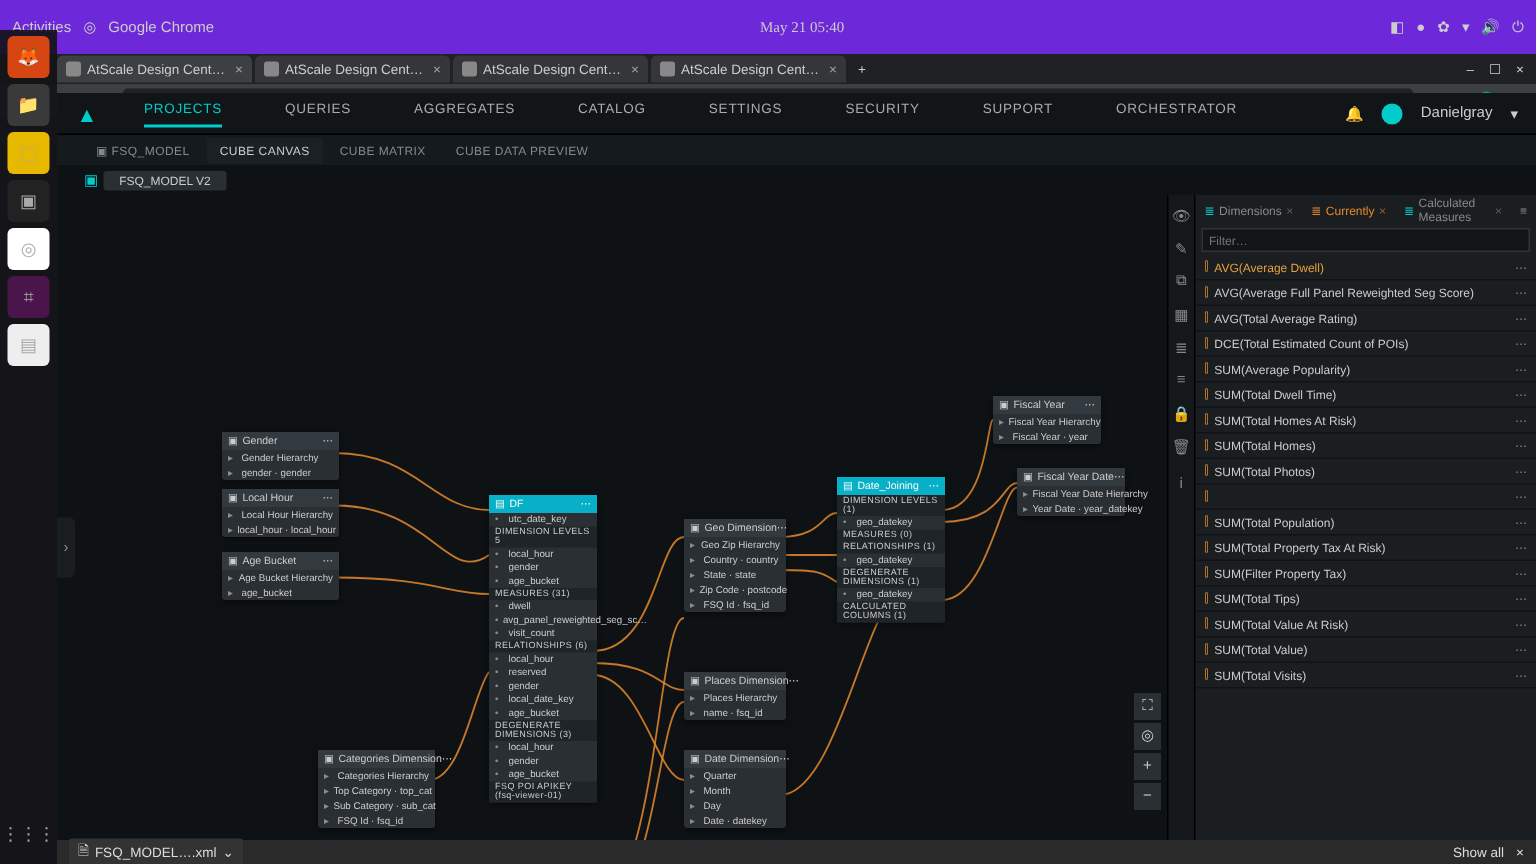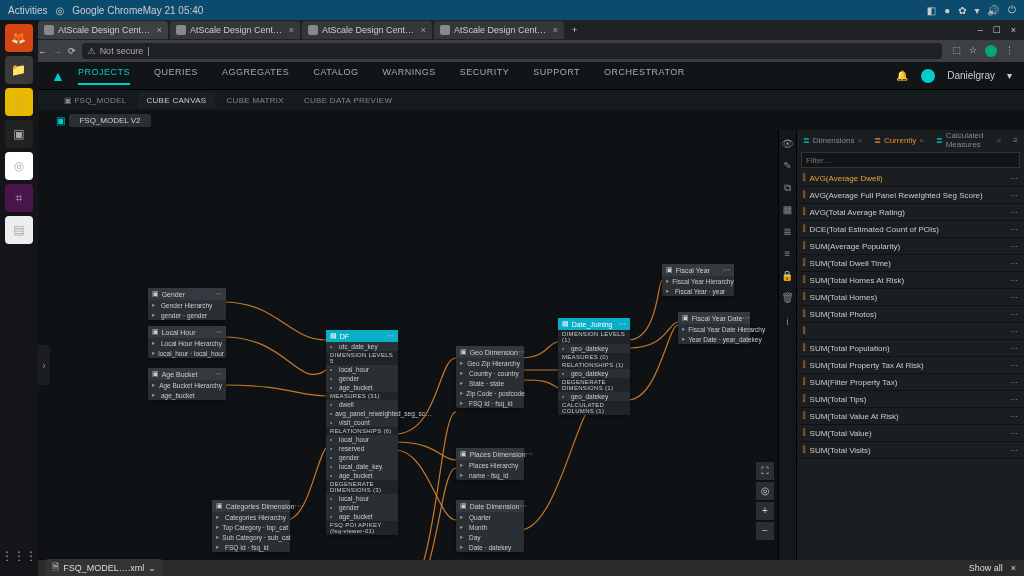--- a/index.html
+++ b/index.html
@@ -1,21 +1,21 @@
 <!DOCTYPE html>
 <html><head>
 <meta charset="utf-8">
 <style>
 * { margin: 0; padding: 0; box-sizing: border-box; font-family: "Segoe UI", Arial, sans-serif; }
 body { width: 1024px; height: 576px; background: #1a1a1a; color: #aaa; font-size: 10px; overflow: hidden; position: relative; }
 
 
-.sysbar { height: 20px; background: #0c4a6e; display: flex; align-items: center; padding: 0 8px; font-size: 10px; color: #ccc; }
+.sysbar { height: 36px; background: #6d28d9; display: flex; align-items: center; padding: 0 8px; font-size: 10px; color: #ccc; }
 .sysbar .left, .sysbar .right { display: flex; align-items: center; gap: 8px; }
-.sysbar .center { flex: 1; text-align: left; }
+.sysbar .center { flex: 1; text-align: center; font-family: Liberation Serif, serif; }
 
 
 .chrome-tabs { height: 20px; background: #202124; display: flex; align-items: center; padding-left: 38px; font-size: 9px; }
 .chrome-tab { display: flex; align-items: center; background: #35363a; height: 18px; padding: 0 6px; border-radius: 4px 4px 0 0; margin-right: 2px; max-width: 130px; color: #ccc; gap: 4px; }
 .chrome-tab.active { background: #3c4043; }
 .chrome-tab .favicon { width: 10px; height: 10px; background: #888; border-radius: 2px; }
 .chrome-tab .close { opacity: .7; }
 .chrome-tab .title { white-space: nowrap; overflow: hidden; text-overflow: ellipsis; flex: 1; }
 .newtab { color: #ccc; padding: 0 6px; }
 .win-controls { margin-left: auto; display: flex; gap: 10px; padding-right: 8px; color: #ccc; }
@@ -27,21 +27,21 @@
 
 .launcher { position: absolute; left: 0; top: 20px; bottom: 0; width: 38px; background: rgba(20,20,25,.92); display: flex; flex-direction: column; align-items: center; padding-top: 4px; gap: 4px; z-index: 5; }
 .launcher .app { width: 28px; height: 28px; border-radius: 4px; display: flex; align-items: center; justify-content: center; font-size: 12px; }
 .launcher .apps-grid { margin-top: auto; margin-bottom: 6px; }
 
 
 .app-frame { position: absolute; left: 38px; right: 0; top: 62px; bottom: 16px; background: #0f1214; display: flex; flex-direction: column; }
 .app-header { height: 28px; background: #111518; display: flex; align-items: center; border-bottom: 1px solid #000; }
 .logo { width: 40px; text-align: center; font-size: 14px; color: #0cc; }
 .nav { display: flex; gap: 24px; font-size: 9px; letter-spacing: .5px; }
-.nav-item { color: #aaa; cursor: pointer; }
+.nav-item { color: #aaa; cursor: pointer; margin-left: 18px; }
 .nav-item.active { color: #0cc; border-bottom: 2px solid #0cc; padding-bottom: 6px; }
 .header-right { margin-left: auto; display: flex; align-items: center; gap: 12px; padding-right: 12px; color: #ccc; }
 
 .subtabs { height: 20px; background: #141a1d; display: flex; align-items: center; gap: 4px; padding-left: 18px; font-size: 8px; letter-spacing: .3px; }
 .subtab { color: #888; padding: 4px 8px; cursor: pointer; }
 .subtab.active { background: #1a2024; color: #ccc; }
 
 .crumbbar { height: 20px; background: #0f1214; display: flex; align-items: center; padding-left: 18px; }
 .crumb { background: #2a2f33; color: #ccc; font-size: 8px; padding: 2px 10px; border-radius: 2px; }
 
@@ -167,21 +167,21 @@
 </div>
 
 <div class="app-frame">
   <div class="app-header">
     <div class="logo">▲</div>
     <div class="nav" id="main-nav">
         <span class="nav-item active">PROJECTS</span>
         <span class="nav-item">QUERIES</span>
         <span class="nav-item">AGGREGATES</span>
         <span class="nav-item">CATALOG</span>
-        <span class="nav-item">WARNINGS</span>
+        <span class="nav-item">SETTINGS</span>
         <span class="nav-item">SECURITY</span>
         <span class="nav-item">SUPPORT</span>
         <span class="nav-item">ORCHESTRATOR</span>
       </div>
     <div class="header-right">
       <span>🔔</span>
       <span class="avatar"></span>
       <span>Danielgray</span>
       <span>▾</span>
     </div>

